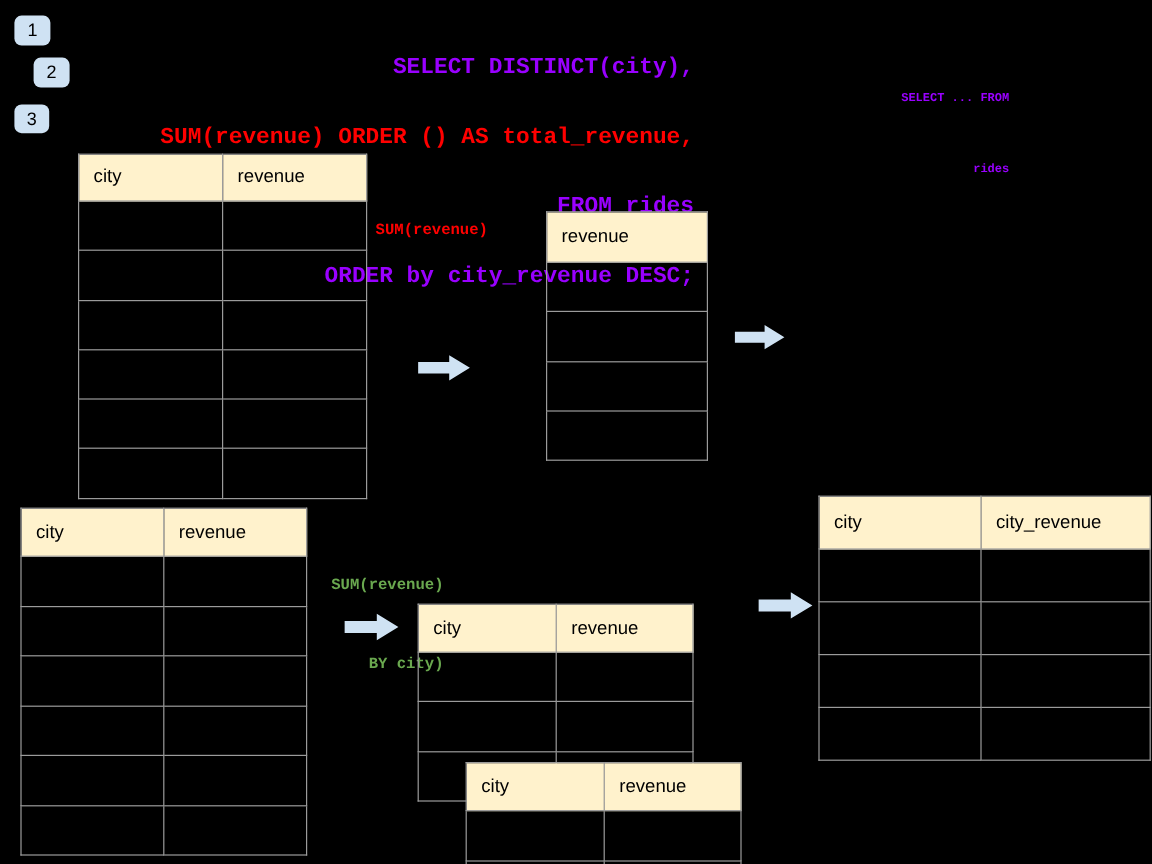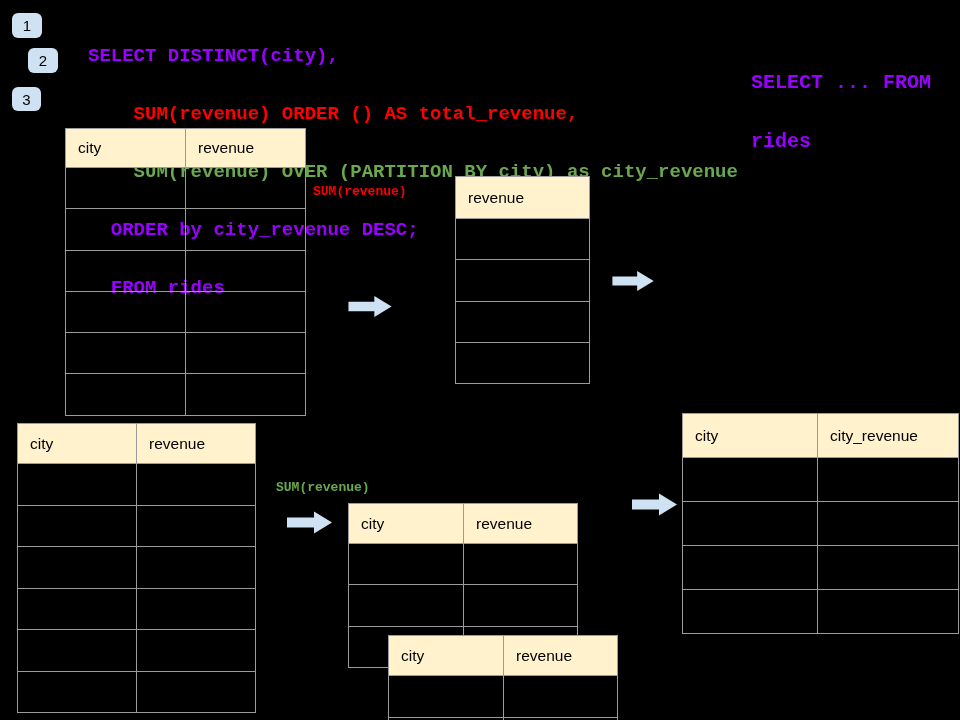--- a/index.html
+++ b/index.html
@@ -12,28 +12,28 @@
   
   .badge{
     position:absolute;background:#CFE2F3;border-radius:6px;
     color:#000;font:15px "Liberation Sans",sans-serif;
     display:flex;align-items:center;justify-content:center;
   }
 
   
   .mono{
     font-family:"Liberation Mono","DejaVu Sans Mono",monospace;
-    font-weight:bold;white-space:pre;
+    font-weight:bold;white-space:pre;text-align:right;
   }
   .sql-block{position:absolute;left:88px;top:9px;}
   .sql-block div{font-size:19px;line-height:22px;height:22px;}
   .c-purple{color:#9900FF;}
   .c-red{color:#FF0000;}
   .c-green{color:#6AA84F;}
-  .side-note{position:absolute;left:751px;top:34px;font-size:20px;line-height:19.5px;}
+  .side-note{position:absolute;left:751px;top:34px;font-size:10px;line-height:19.5px;}
   .anno{position:absolute;font-size:13px;line-height:22px;}
 
   
   .dtable{
     position:absolute;border-collapse:collapse;background:transparent;
     table-layout:fixed;
   }
   .dtable th,.dtable td{
     border:1px solid #9b9b9b;padding:0;margin:0;
   }
@@ -51,36 +51,36 @@
 </head>
 <body>
 
 <div class="badge" style="left:12px;top:13px;width:30px;height:25px;">1</div>
 <div class="badge" style="left:28px;top:48px;width:30px;height:25px;">2</div>
 <div class="badge" style="left:12px;top:87px;width:29px;height:24px;">3</div>
 
 <div class="sql-block mono">
   <div class="c-purple">SELECT DISTINCT(city),</div>
   <div class="c-red">    SUM(revenue) ORDER () AS total_revenue,</div>
-  <div class="c-green">    SUM(revenue) OVER (PARTITION BY city) as city_revenue</div>
+  <div class="c-purple">  FROM rides</div>
   <div class="c-purple">  ORDER by city_revenue DESC;</div>
-  <div class="c-purple">  FROM rides</div>
 </div>
 
 <div class="side-note mono c-purple">
   <div>SELECT ... FROM</div>
   <div>rides</div>
 </div>
 
 <div class="anno mono c-red" style="left:313px;top:137px;">
   <div>SUM(revenue)</div>
 </div>
 
 <div class="anno mono c-green" style="left:276px;top:433px;">
   <div>SUM(revenue)</div>
+  <div>BY city)</div>
 </div>
 
 <table class="dtable" style="left:65px;top:128px;width:240px;">
   <colgroup>
       <col style="width:120px">
       <col style="width:120px">
     </colgroup>
   <thead>
       <tr style="height:39px;">
     <th>city</th>

